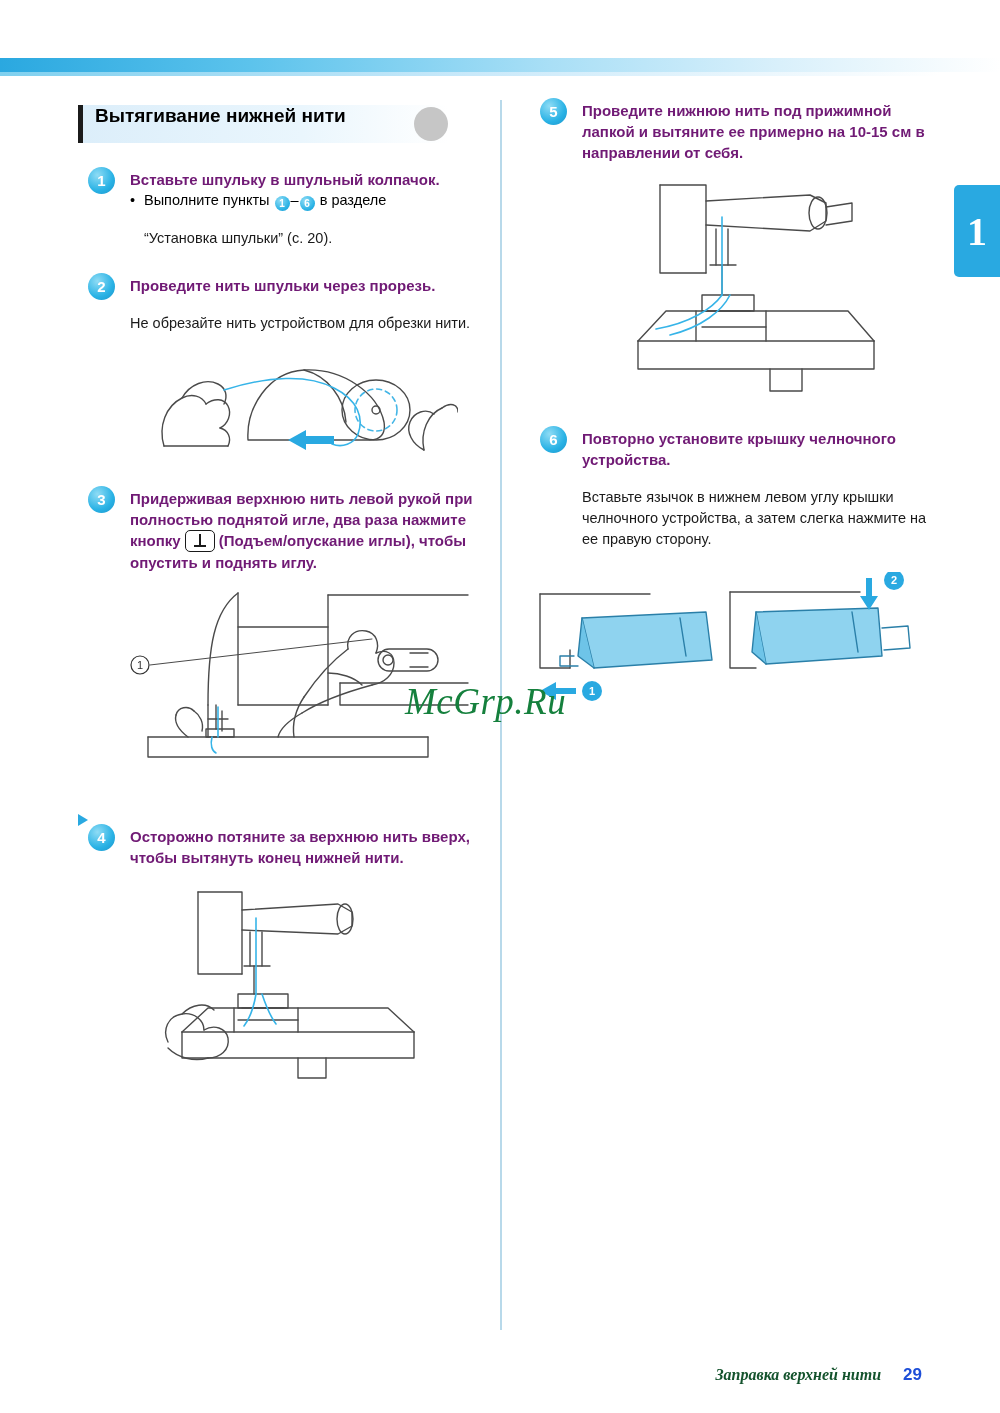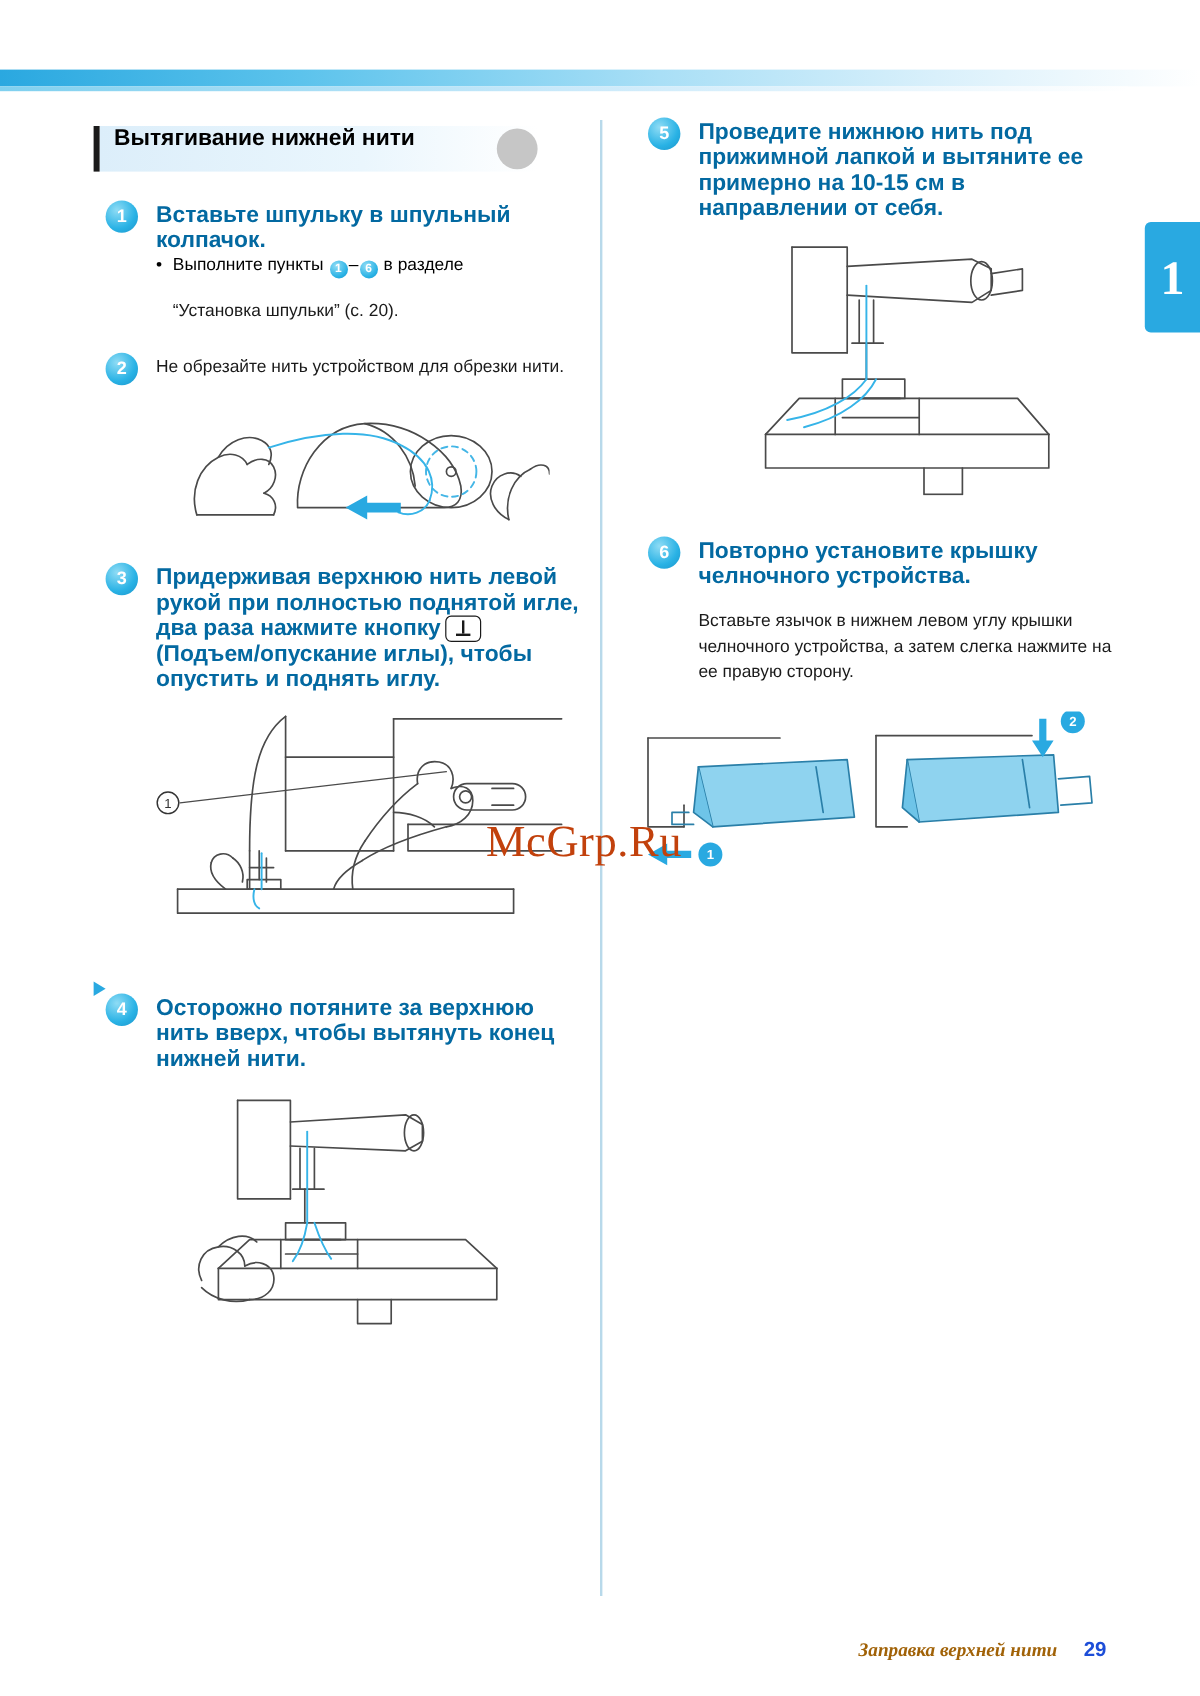--- a/index.html
+++ b/index.html
@@ -69,21 +69,21 @@
   
   .step { position:relative; padding-left:52px; margin-top:26px; }
   .step-num {
     position:absolute; left:10px; top:-2px;
     width:27px; height:27px; border-radius:50%;
     background:radial-gradient(circle at 35% 30%, #8fdcf5 0%, #29b2e5 60%, #1b93c9 100%);
     color:#ffffff; font-size:15px; font-weight:bold;
     display:flex; align-items:center; justify-content:center;
   }
   .step-title {
-    font-size:19px; font-weight:bold; color:#0369a1; line-height:21px;
+    font-size:15px; font-weight:bold; color:#701a75; line-height:21px;
   }
   .step-body {
     font-size:14.5px; line-height:21px; color:#1a1a1a; margin-top:17px;
   }
   .bullet-line { position:relative; padding-left:14px; font-size:14.5px; line-height:21px; }
   .bullet-line:before {
     content:"•"; position:absolute; left:0; top:0;
   }
   .inline-circ {
     display:inline-flex; align-items:center; justify-content:center;
@@ -120,31 +120,32 @@
   }
 
   
   .fig { position:relative; margin:14px auto 0; }
   .fig svg { display:block; }
 
   
   .watermark {
     position:absolute; left:405px; top:680px;
     font-family:"Liberation Serif", serif;
-    font-size:37px; color:#c2410c; font-weight:normal;
+    font-size:37px; color:#15803d; font-weight:normal;
     letter-spacing:0.5px;
+    font-style:italic;
   }
 
   
   .footer {
     position:absolute; right:78px; bottom:28px;
     display:flex; align-items:baseline; gap:22px;
   }
   .footer-title {
-    font-size:16px; font-style:italic; font-weight:bold; color:#a16207;
+    font-size:16px; font-style:italic; font-weight:bold; color:#14532d;
     font-family:"Liberation Serif", serif;
   }
   .footer-page { font-size:17px; font-weight:bold; color:#1d4ed8; }
 </style>
 </head>
 <body>
 
 <div class="top-bar"></div>
 <div class="top-bar-thin"></div>
 
@@ -166,20 +167,21 @@
     <div class="bullet-line">
       <span>Выполните пункты</span>
       <span class="inline-circ">1</span><span>–</span><span class="inline-circ">6</span>
       <span>в разделе</span>
     </div>
     <div class="step-body" style="padding-left:14px;">“Установка шпульки” (с. 20).</div>
   </div>
 
   <div class="step">
     <div class="step-num">2</div>
+    <div class="step-title">Проведите нить шпульки через прорезь.</div>
     <div class="step-body">Не обрезайте нить устройством для обрезки нити.</div>
   </div>
 
   <div class="fig" style="width:330px;margin-left:50px;">
     <svg width="330" height="110" viewBox="0 0 330 110">
       <g fill="none" stroke="#4a4a4a" stroke-width="1.4" stroke-linecap="round" stroke-linejoin="round">
 
         <path d="M120 92 C118 60 140 24 176 22 C216 20 250 46 256 74 C258 86 252 92 242 92 Z"></path>
         <path d="M176 22 C200 28 216 50 218 74"></path>
         <ellipse cx="248" cy="62" rx="34" ry="30"></ellipse>

